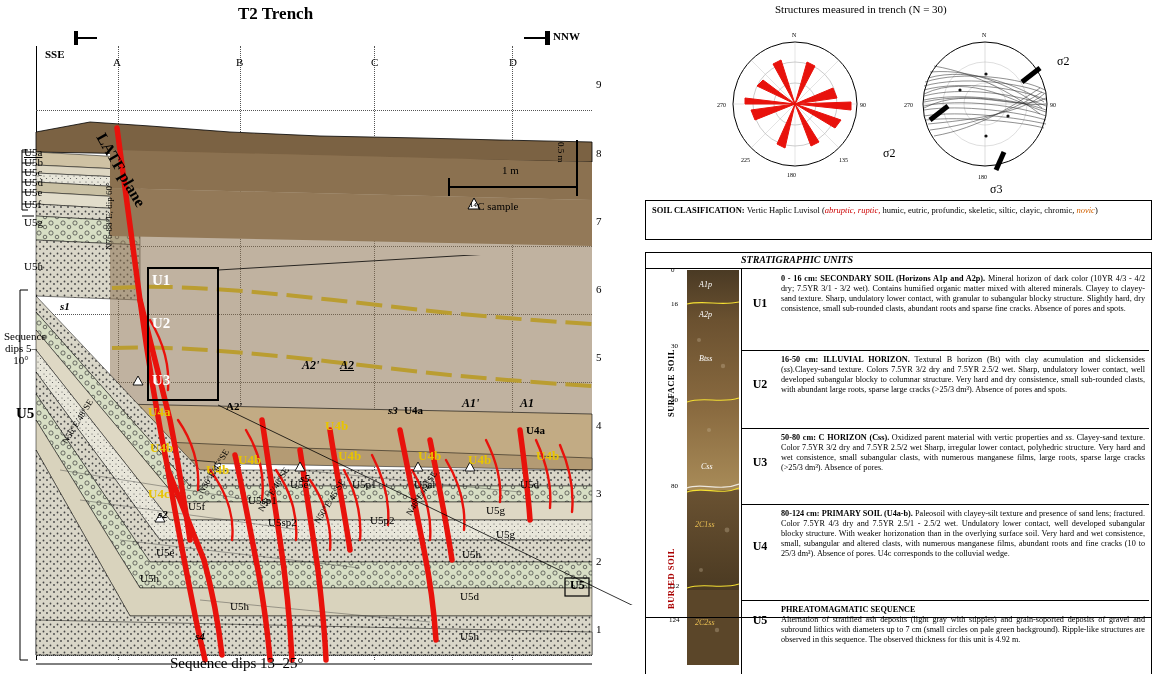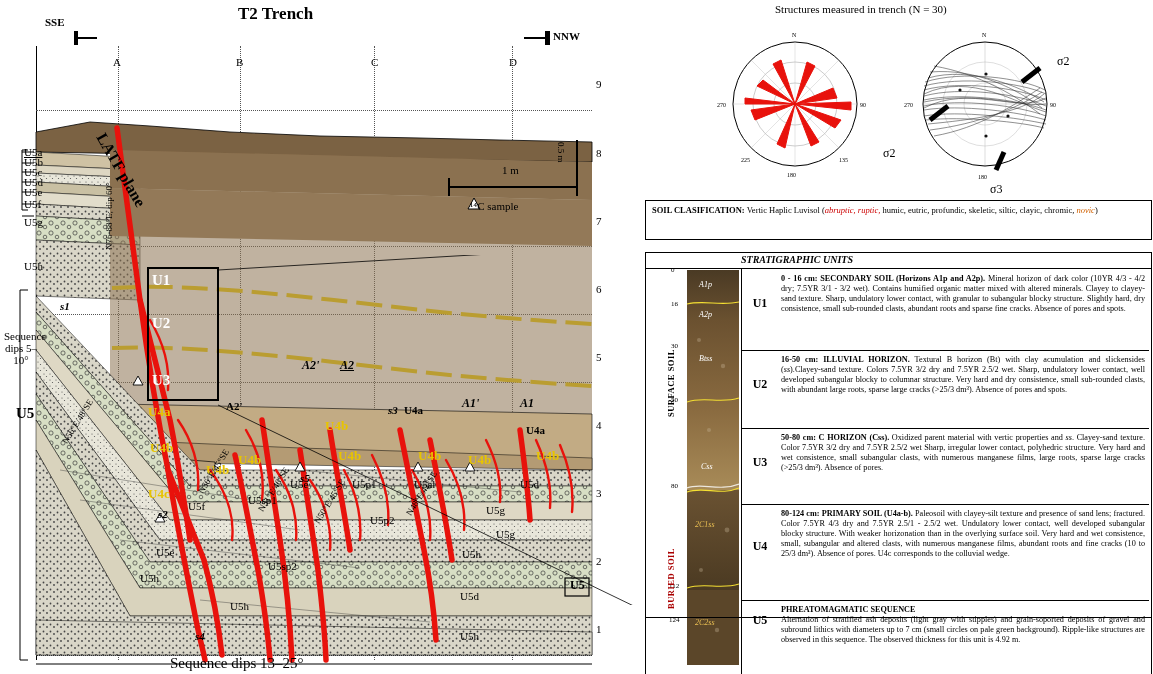--- a/index.html
+++ b/index.html
@@ -2,21 +2,21 @@
 <html><head>
 <meta charset="utf-8">
 <style>
   html,body{margin:0;padding:0;background:#ffffff;}
   body{width:1153px;height:674px;position:relative;font-family:"Liberation Serif",serif;color:#000;overflow:hidden;}
   .abs{position:absolute;}
   
   #trench-panel{left:0;top:0;width:640px;height:518px;}
   #trench-title{left:238px;top:4px;font-size:17px;font-weight:bold;font-family:"Liberation Serif",serif;}
   .dir-label{font-size:11px;font-weight:bold;font-family:"Liberation Serif",serif;}
-  #sse-label{left:45px;top:16px;}
+  #sse-label{left:45px;top:48px;}
   #nnw-label{left:553px;top:30px;}
   .arrow-line{position:absolute;height:2px;background:#000;}
   .grid-col{position:absolute;border-left:1px dotted #555;}
   .col-letter{position:absolute;font-size:11px;font-family:"Liberation Serif",serif;}
   .row-num{position:absolute;font-size:11px;font-family:"Liberation Serif",serif;}
   .grid-row{position:absolute;border-top:1px dotted #555;}
   .unit-label{position:absolute;font-size:11px;font-family:"Liberation Serif",serif;}
   .unit-label.ital{font-style:italic;}
   .big-unit{position:absolute;font-size:15px;font-weight:bold;font-family:"Liberation Serif",serif;}
   .yellow-unit{position:absolute;font-size:13px;font-weight:bold;color:#e8c400;font-family:"Liberation Serif",serif;}
@@ -254,21 +254,21 @@
   <div class="unit-label" style="left:462px;top:548px;">U5h</div>
   <div class="unit-label" style="left:352px;top:478px;">U5p1</div>
   <div class="unit-label" style="left:370px;top:514px;">U5p2</div>
   <div class="unit-label" style="left:414px;top:478px;">U5al</div>
   <div class="unit-label" style="left:486px;top:504px;">U5g</div>
   <div class="unit-label" style="left:496px;top:528px;">U5g</div>
   <div class="unit-label" style="left:520px;top:478px;">U5d</div>
   <div class="unit-label" style="left:460px;top:590px;">U5d</div>
   <div class="unit-label" style="left:188px;top:500px;">U5f</div>
   <div class="unit-label" style="left:248px;top:494px;">U5sp1</div>
-  <div class="unit-label" style="left:268px;top:516px;margin-top:44px;">U5sp2</div>
+  <div class="unit-label" style="left:268px;top:516px;">U5sp2</div>
   <div class="unit-label" style="left:290px;top:478px;">U5e</div>
   <div class="unit-label" style="left:156px;top:546px;">U5e</div>
   <div class="unit-label" style="left:226px;top:400px;font-weight:bold;">A2'</div>
   <div class="unit-label ital" style="left:60px;top:300px;font-weight:bold;">s1</div>
   <div class="unit-label ital" style="left:158px;top:508px;font-weight:bold;">s2</div>
   <div class="unit-label ital" style="left:388px;top:404px;font-weight:bold;">s3</div>
   <div class="unit-label ital" style="left:195px;top:630px;font-weight:bold;">s4</div>
   <div class="unit-label ital" style="left:300px;top:472px;font-weight:bold;">s5</div>
   <div class="unit-label ital" style="left:520px;top:396px;font-weight:bold;font-size:12px;">A1</div>
   <div class="unit-label ital" style="left:462px;top:396px;font-weight:bold;font-size:12px;">A1'</div>

